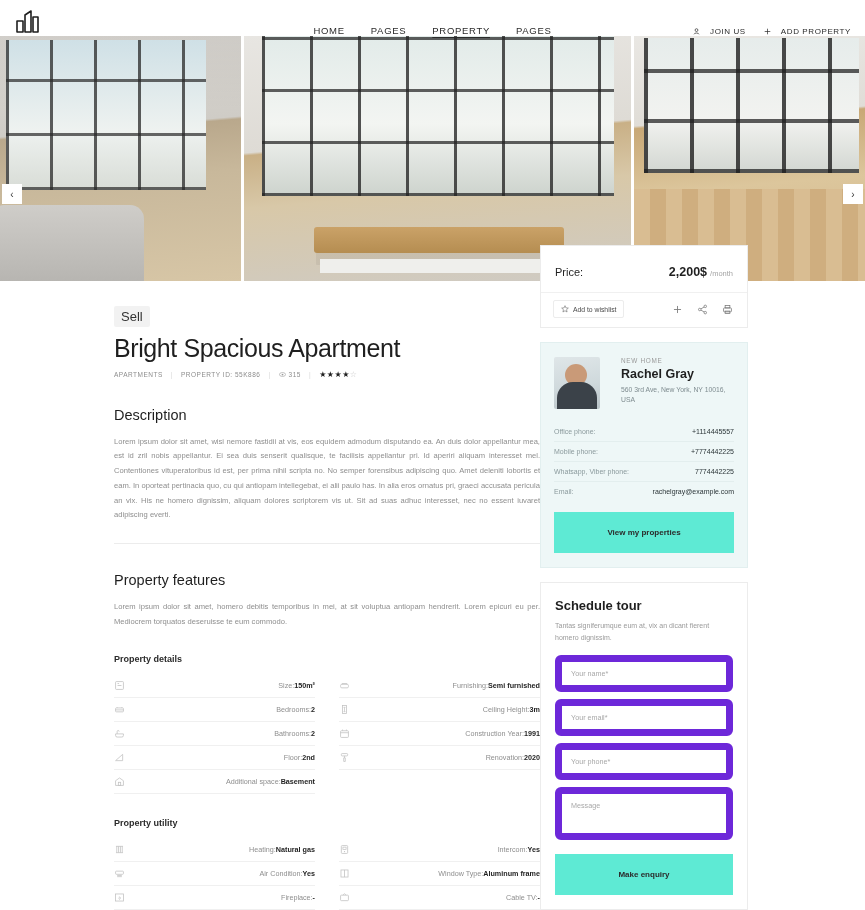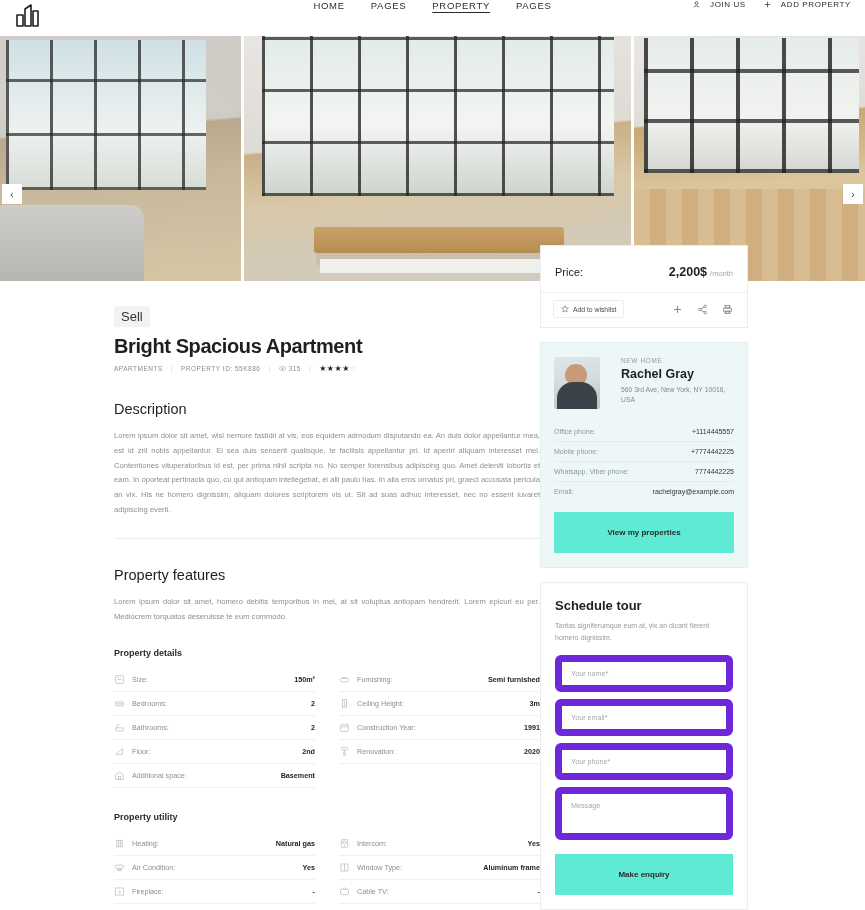--- a/index.html
+++ b/index.html
@@ -6,21 +6,21 @@
   body {
     width: 865px; height: 910px;
     font-family: "Liberation Sans", sans-serif;
     background: #ffffff; color: #2b2b2b;
     overflow: hidden; position: relative;
   }
 
   
   .header {
     height: 36px; width: 100%;
-    display: flex; align-items: flex-start;
+    display: flex; align-items: flex-end;
     padding: 0 14px; background: #fff;
     position: relative; z-index: 40;
   }
   .logo { width: 34px; height: 30px; display: flex; align-items: center; }
   .nav {
     position: absolute; left: 0; right: 0;
     display: flex; justify-content: center; gap: 26px;
   }
   .nav a {
     font-size: 9.5px; letter-spacing: .7px; color: #2b2b2b;
@@ -112,21 +112,21 @@
     width: 325px; padding-right: 117px;
     position: absolute; right: 0; top: -36px;
   }
 
   
   .badge {
     display: inline-block; background: #f2f2f2; color: #333;
     font-size: 13px; padding: 3px 7px; border-radius: 2px; margin-bottom: 8px;
   }
   .title {
-    font-size: 20px; font-weight: 700; letter-spacing: -.4px;
+    font-size: 25px; font-weight: 400; letter-spacing: -.4px;
     color: #1f1f1f; line-height: 1.1; margin-bottom: 7px;
   }
   .meta {
     display: flex; align-items: center; gap: 8px;
     font-size: 6.5px; letter-spacing: .5px; color: #8d8d8d;
   }
   .meta .sep { color: #d8d8d8; }
   .meta .views { display: flex; align-items: center; gap: 3px; }
   .stars { color: #1f1f1f; font-size: 8px; letter-spacing: .5px; }
   .stars .off { color: #c9c9c9; }
@@ -138,21 +138,21 @@
   }
   .body-text {
     font-size: 7.6px; line-height: 1.95; color: #8e8e8e; text-align: justify;
   }
   .divider { height: 1px; background: #ececec; margin: 20px 0 0; }
   .sub-title {
     font-size: 9px; font-weight: 700; color: #2b2b2b; margin: 24px 0 10px;
   }
 
   
-  .feat-grid { display: flex; gap: 24px; }
+  .feat-grid { display: flex; gap: 24px; text-align: right; }
   .feat-col { flex: 1; }
   .feat-row {
     display: flex; align-items: center;
     padding: 6px 0; border-bottom: 1px solid #f0f0f0;
     font-size: 7.2px;
   }
   .feat-icon {
     width: 18px; flex: 0 0 18px; color: #bdbdbd;
     display: flex; align-items: center;
   }

